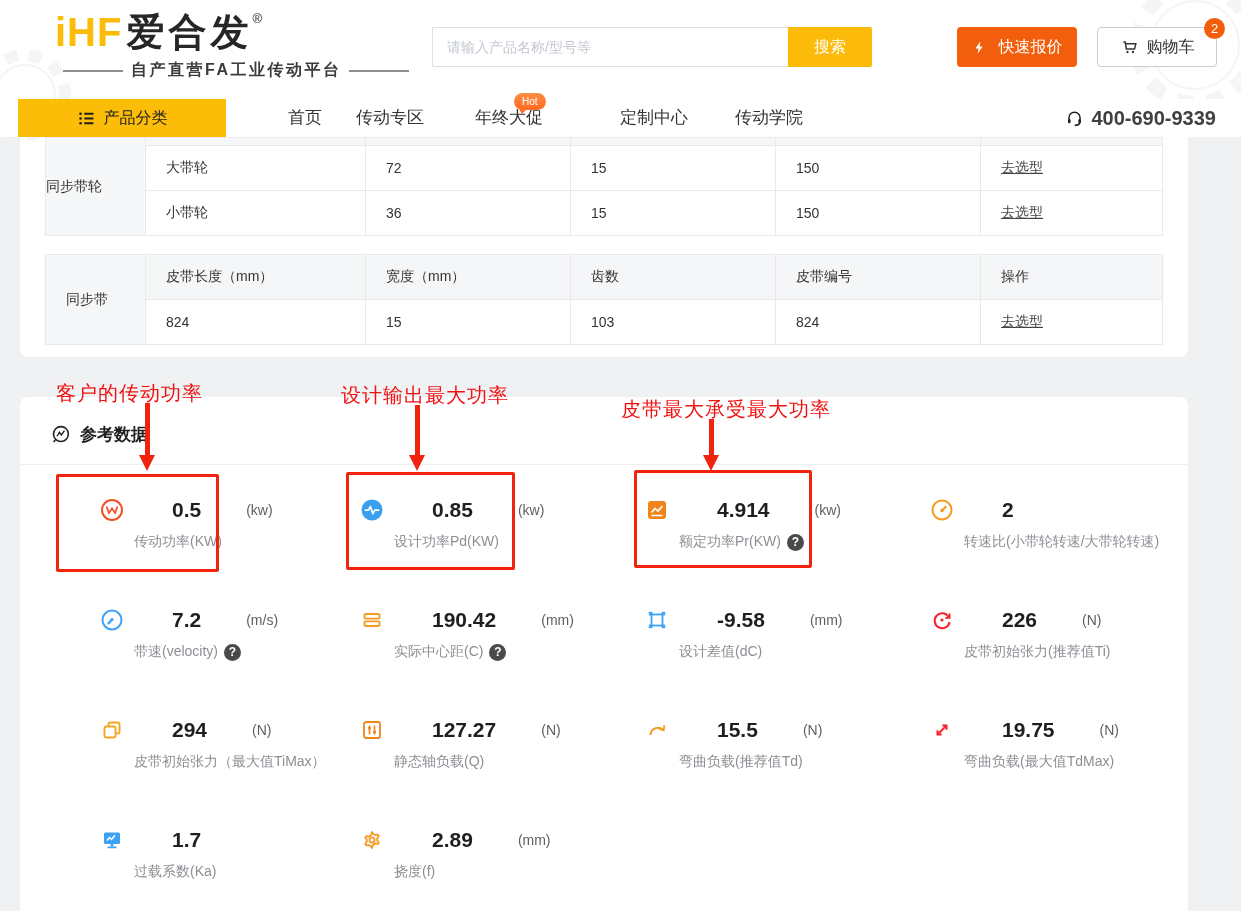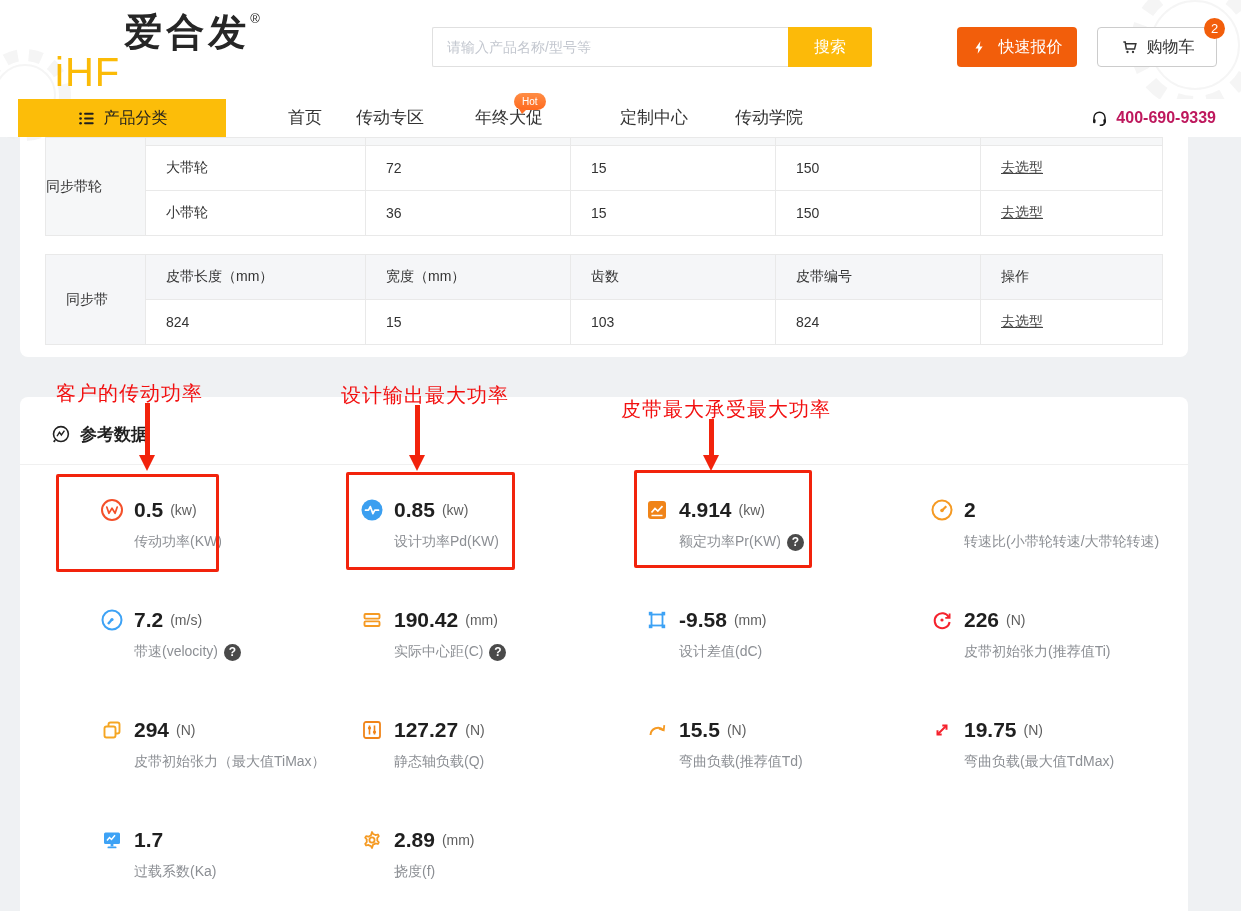--- a/index.html
+++ b/index.html
@@ -5,21 +5,21 @@
   * { margin:0; padding:0; box-sizing:border-box; }
   html,body { background:#eff1f3; }
   body { font-family:"Liberation Sans", sans-serif; }
   .page { position:relative; width:1241px; height:911px; overflow:hidden; background:#eff1f3; }
 
   
   .header-top { position:absolute; top:0; left:0; width:1241px; height:99px; background:#fff; z-index:2; }
   .gear-wm { position:absolute; z-index:0; opacity:.55; }
   .logo { position:absolute; left:55px; top:10px; z-index:3; }
   .logo-line1 { display:flex; align-items:flex-start; }
-  .brand-en { font-size:40px; font-weight:normal; color:#fbbb07; letter-spacing:1px; line-height:44px;margin-top:40px; }
+  .brand-en { font-size:40px; font-weight:bold; color:#fbbb07; letter-spacing:1px; line-height:44px; }
   .brand-cn { font-size:38px; font-weight:bold; color:#262626; letter-spacing:4px; line-height:44px; margin-left:4px;}
   .brand-reg { font-size:13px; color:#262626; margin-top:1px; }
   .tagline-row { display:flex; align-items:center; margin-top:6px; }
   .tag-dash { width:60px; height:0; border-top:2px solid #8d8d8d; margin:0 8px; }
   .tagline { font-size:16px; color:#3c3c3c; letter-spacing:2.5px; font-weight:bold; }
 
   .search-wrap { position:absolute; left:432px; top:27px; display:flex; z-index:3; }
   .search-input { width:356px; height:40px; border:1px solid #e0e0e0; border-right:none; border-radius:2px 0 0 2px; padding:0 14px; font-size:14px; color:#333; outline:none; background:#fff; }
   .search-input::placeholder { color:#c3c7cf; }
   .search-btn { width:84px; height:40px; background:#fcba09; border:none; color:#fff; font-size:16px; cursor:pointer; border-radius:0 2px 2px 0; }
@@ -27,42 +27,42 @@
   .cart-btn { position:absolute; left:1097px; top:27px; width:120px; height:40px; background:#fff; border:1px solid #ccc; border-radius:4px; color:#333; font-size:16px; cursor:pointer; display:flex; align-items:center; justify-content:center; gap:7px; z-index:3; }
   .cart-badge { position:absolute; right:-9px; top:-10px; min-width:21px; height:21px; border-radius:50%; background:#f25e0b; color:#fff; font-size:13px; display:flex; align-items:center; justify-content:center; }
 
   
   .navbar { position:absolute; top:99px; left:0; width:1241px; height:38px; background:#fff; z-index:2; }
   .catalog-btn { position:absolute; left:18px; top:0; width:208px; height:38px; background:#fcbd09; display:flex; align-items:center; justify-content:center; gap:8px; font-size:16px; color:#1f1f1f; cursor:pointer; }
   .nav-link { position:absolute; top:0; height:38px; line-height:38px; font-size:17px; color:#333; cursor:pointer;margin-left:20px; }
   .hot-badge { position:absolute; left:514px; top:-6px; background:linear-gradient(#ff8d45,#ff6a1f); color:#fff; font-size:10px; line-height:17px; padding:0 8px; border-radius:9px; cursor:default; }
   .hot-badge::after { content:""; position:absolute; left:5px; bottom:-4px; border-left:3px solid transparent; border-right:5px solid transparent; border-top:5px solid #ff6f26; }
   .phone-box { position:absolute; right:25px; top:0; height:38px; display:flex; align-items:center; gap:7px; }
-  .phone-num { font-size:16px; font-weight:bold; color:#be185d; }
+  .phone-num { font-size:20px; font-weight:bold; color:#404040; }
 
   
   .card1 { position:absolute; top:137px; left:20px; width:1168px; background:#fff; border-radius:0 0 8px 8px; padding:0 25px 12px 25px; z-index:1; }
   .card2 { position:absolute; top:397px; left:20px; width:1168px; height:514px; background:#fff; border-radius:8px 8px 0 0; z-index:1; }
 
   table.sel { width:100%; border-collapse:collapse; table-layout:fixed; }
   table.sel td, table.sel th { border:1px solid #e9e9e9; font-size:14px; color:#333; font-weight:normal; text-align:left; padding:0 0 0 20px; height:45px; }
   td.group-cell { background:#f6f7f8; width:100px; color:#333; }
   tr.sliver td { height:8px; padding:0; background:#f6f7f8; border-bottom:1px solid #e9e9e9; }
   tr.thead td { background:#f5f6f8; }
   .gap { height:18px; }
   a.sel-link { color:#444; text-decoration:underline; cursor:pointer; }
   col.c-name{width:220px} col.c2{width:205px} col.c3{width:205px} col.c4{width:205px} col.c5{width:auto}
 
   
   .ref-head { display:flex; align-items:center; gap:9px; padding:26px 0 18px 30px; }
   .ref-title { font-size:17px; font-weight:bold; color:#1f1f1f; }
   .ref-divider { height:1px; background:#f0f0f0; }
   .metrics { position:absolute; top:84px; left:80px; display:grid; grid-template-columns:260px 285px 285px 230px; grid-auto-rows:110px; padding-top:14px; }
   .metric { padding-top:3px; }
-  .m-top { display:flex; align-items:center; }
+  .m-top { display:flex; align-items:center;gap:38px; }
   .m-icon { width:24px; height:24px; flex:0 0 24px; }
   .m-value { font-size:21px; font-weight:bold; color:#1f1f1f; margin-left:10px; }
   .m-unit { font-size:14px; color:#5f5f5f; margin-left:7px; }
   .m-label { margin-left:34px; margin-top:11px; font-size:14px; color:#8c8f94; display:flex; align-items:center; gap:6px; }
   .help-badge { width:17px; height:17px; border-radius:50%; background:#4a4a4a; color:#fff; font-size:12px; font-weight:bold; display:inline-flex; align-items:center; justify-content:center; cursor:pointer; }
 
   
   .overlay { position:absolute; inset:0; z-index:6; pointer-events:none; }
   .anno-text { position:absolute; font-size:20px; color:#f21010; letter-spacing:1px; white-space:nowrap; }
   .red-box { position:absolute; border:3px solid #f2230c; border-radius:2px; }

